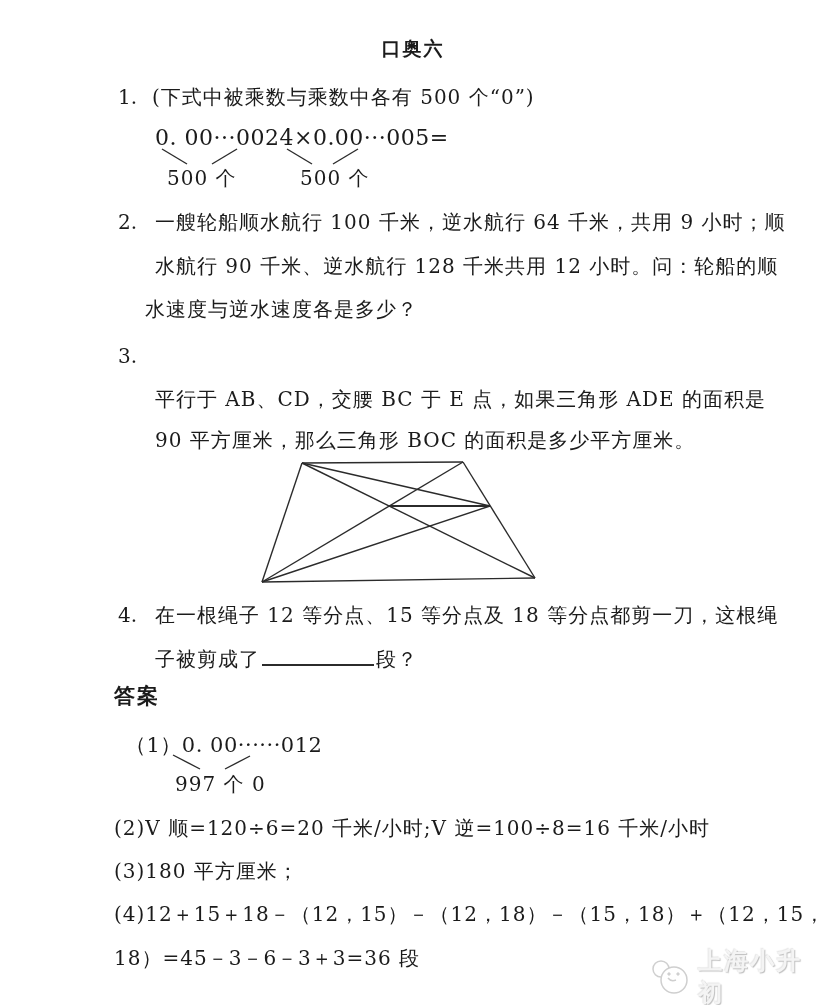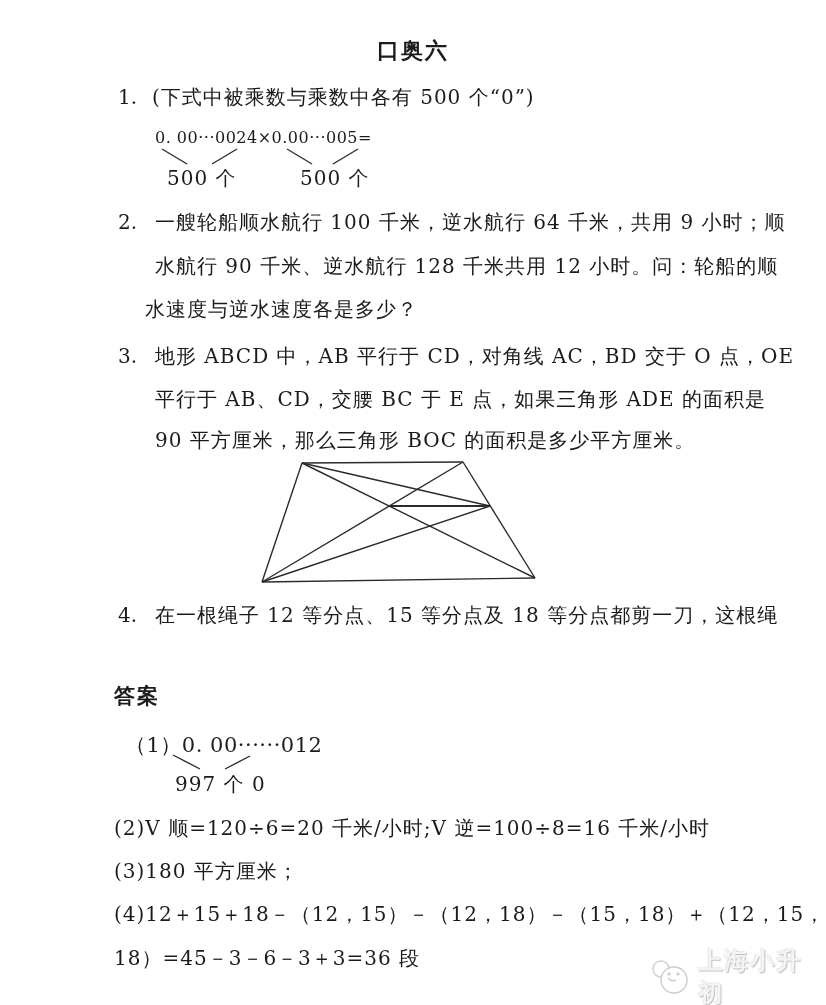--- a/index.html
+++ b/index.html
@@ -16,23 +16,23 @@
     white-space:nowrap;
     font-size:20px;
     letter-spacing:1px;
     line-height:24px;
   }
   .num{letter-spacing:0;}
   .bold{font-weight:700;font-size:21px;letter-spacing:2px;}
   .title{
     position:absolute;left:0;right:0;top:36px;
     text-align:center;
-    font-weight:700;font-size:22px;letter-spacing:2px;
+    font-weight:700;font-size:19px;letter-spacing:2px;
   }
-  .expr{font-size:16px;letter-spacing:0.5px;}
+  .expr{font-size:22px;letter-spacing:0.5px;}
   .strokes{position:absolute;}
   .blank{
     display:inline-block;
     width:112px;
     border-bottom:2px solid #2b2b2b;
     margin:0 2px;
   }
   .figure{position:absolute;left:250px;top:452px;}
   .watermark{
     position:absolute;left:645px;top:945px;
@@ -63,38 +63,40 @@
   </svg>
   <span class="ln" style="left:167px;top:166px">500 个</span>
   <span class="ln" style="left:300px;top:166px">500 个</span>
 
   <span class="ln num" style="left:118px;top:210px">2.</span>
   <span class="ln" style="left:155px;top:210px">一艘轮船顺水航行 100 千米，逆水航行 64 千米，共用 9 小时；顺</span>
   <span class="ln" style="left:155px;top:254px">水航行 90 千米、逆水航行 128 千米共用 12 小时。问：轮船的顺</span>
   <span class="ln" style="left:145px;top:297px">水速度与逆水速度各是多少？</span>
 
   <span class="ln num" style="left:118px;top:344px">3.</span>
-  <span class="ln" style="left:155px;top:344px">地形 ABCD 中，AB 平行于 CD，对角线 AC，BD 交于 O 点，OE</span>
   <span class="ln" style="left:155px;top:387px">平行于 AB、CD，交腰 BC 于 E 点，如果三角形 ADE 的面积是</span>
   <span class="ln" style="left:155px;top:428px">90 平方厘米，那么三角形 BOC 的面积是多少平方厘米。</span>
 
   <svg class="figure" width="295" height="140">
     <line x1="52" y1="11" x2="213" y2="10"></line>
     <line x1="213" y1="10" x2="285" y2="126"></line>
     <line x1="285" y1="126" x2="12" y2="130"></line>
     <line x1="12" y1="130" x2="52" y2="11"></line>
     <line x1="52" y1="11" x2="285" y2="126"></line>
     <line x1="12" y1="130" x2="213" y2="10"></line>
     <line x1="52" y1="11" x2="240" y2="54"></line>
     <line x1="12" y1="130" x2="240" y2="54"></line>
     <line x1="139" y1="54" x2="240" y2="54" style="stroke-width:2"></line>
   </svg>
 
   <span class="ln num" style="left:118px;top:603px">4.</span>
   <span class="ln" style="left:155px;top:603px">在一根绳子 12 等分点、15 等分点及 18 等分点都剪一刀，这根绳</span>
+  <div class="ln" style="left:155px;top:647px">
+    <span>子被剪成了</span><span class="blank"></span><span>段？</span>
+  </div>
 
   <span class="ln bold" style="left:114px;top:684px">答案</span>
 
   <span class="ln expr" style="left:125px;top:733px;font-size:21px">（1）0. 00······012</span>
   <svg class="strokes" style="left:165px;top:752px" width="95" height="20">
     <line x1="8" y1="3" x2="35" y2="17"></line>
     <line x1="60" y1="17" x2="85" y2="4"></line>
   </svg>
   <span class="ln" style="left:175px;top:772px">997 个 0</span>
 

